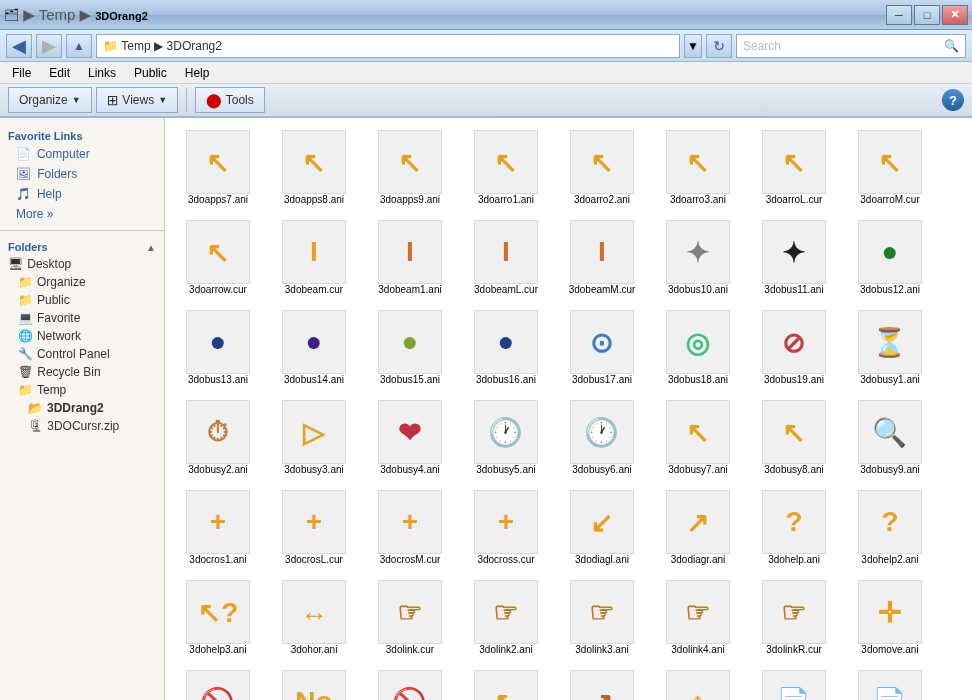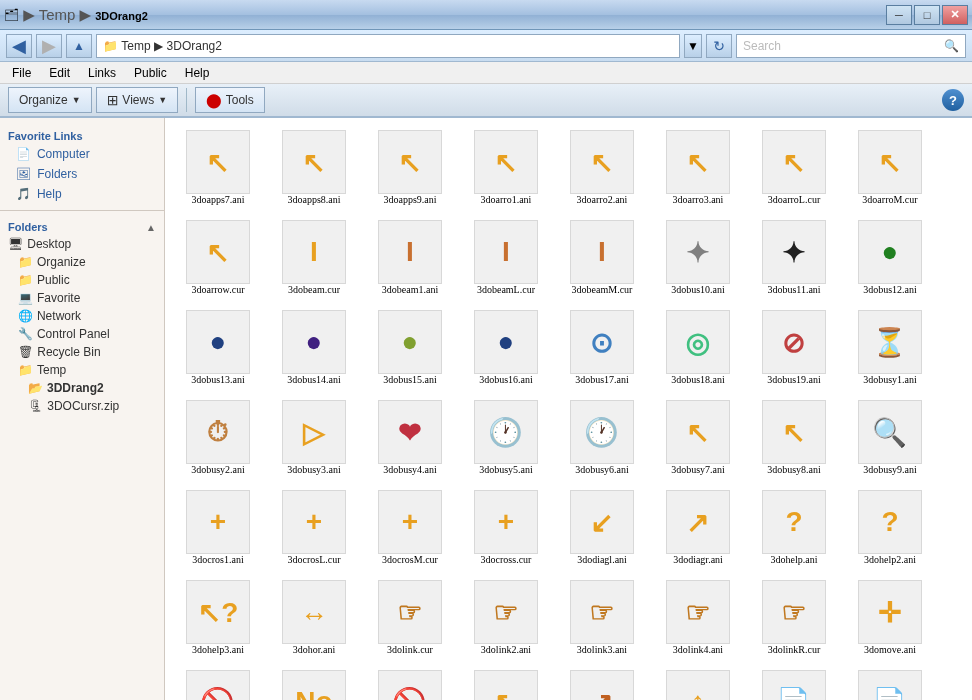--- a/index.html
+++ b/index.html
@@ -128,21 +128,21 @@
     }
 
     
     .icon-grid {
       display: flex; flex-wrap: wrap; gap: 6px;
     }
     .file-item {
       width: 90px; display: flex; flex-direction: column; align-items: center;
       padding: 4px; cursor: pointer; font-size: 10px; text-align: center;
     }
-    .file-name { word-break: break-all; line-height: 1.2; font-family: Liberation Serif, serif; }
+    .file-name { word-break: break-all; line-height: 1.2; }
 
     
     ::-webkit-scrollbar { width: 14px; }
     ::-webkit-scrollbar-track { background: #f0f0f0; }
     ::-webkit-scrollbar-thumb { background: #b0b8c0; border: 2px solid #f0f0f0; }
 
     
     .ani-icon {
       font-size: 32px; width: 64px; height: 64px;
       display: flex; align-items: center; justify-content: center;
@@ -220,20 +220,23 @@
       <span>Computer</span>
     </div>
     <div class="sidebar-item">
       <span>🖼</span>
       <span>Folders</span>
     </div>
     <div class="sidebar-item">
       <span>🎵</span>
       <span>Help</span>
     </div>
+    <div class="sidebar-item">
+      <span>More »</span>
+    </div>
 
     <div class="sidebar-sep"></div>
 
     <div class="sidebar-section-header">
       <span>Folders</span>
       <span class="collapse-arrow">▲</span>
     </div>
 
     <div class="sidebar-folder-item" style="padding-left:8px;">
       <span style="font-size:12px;">🖥</span>

